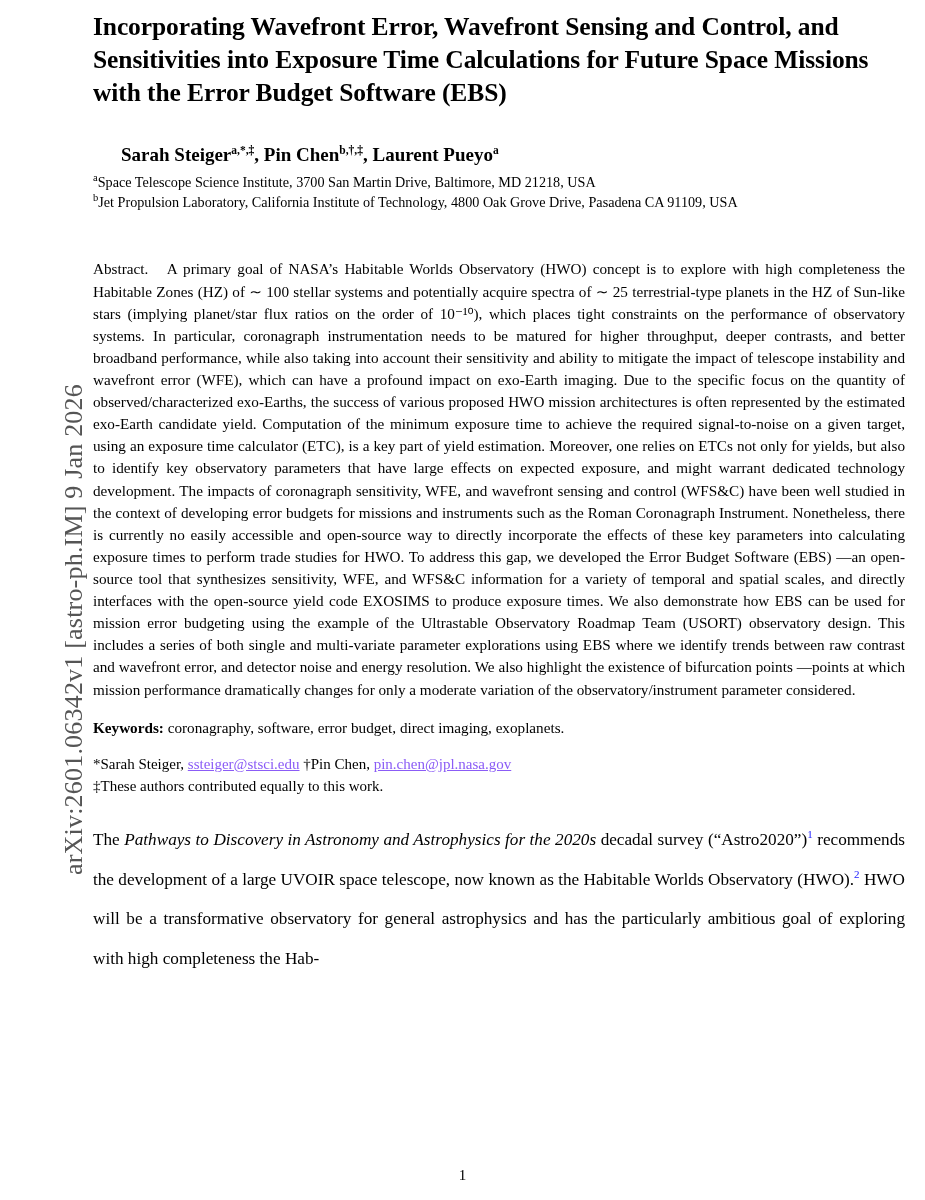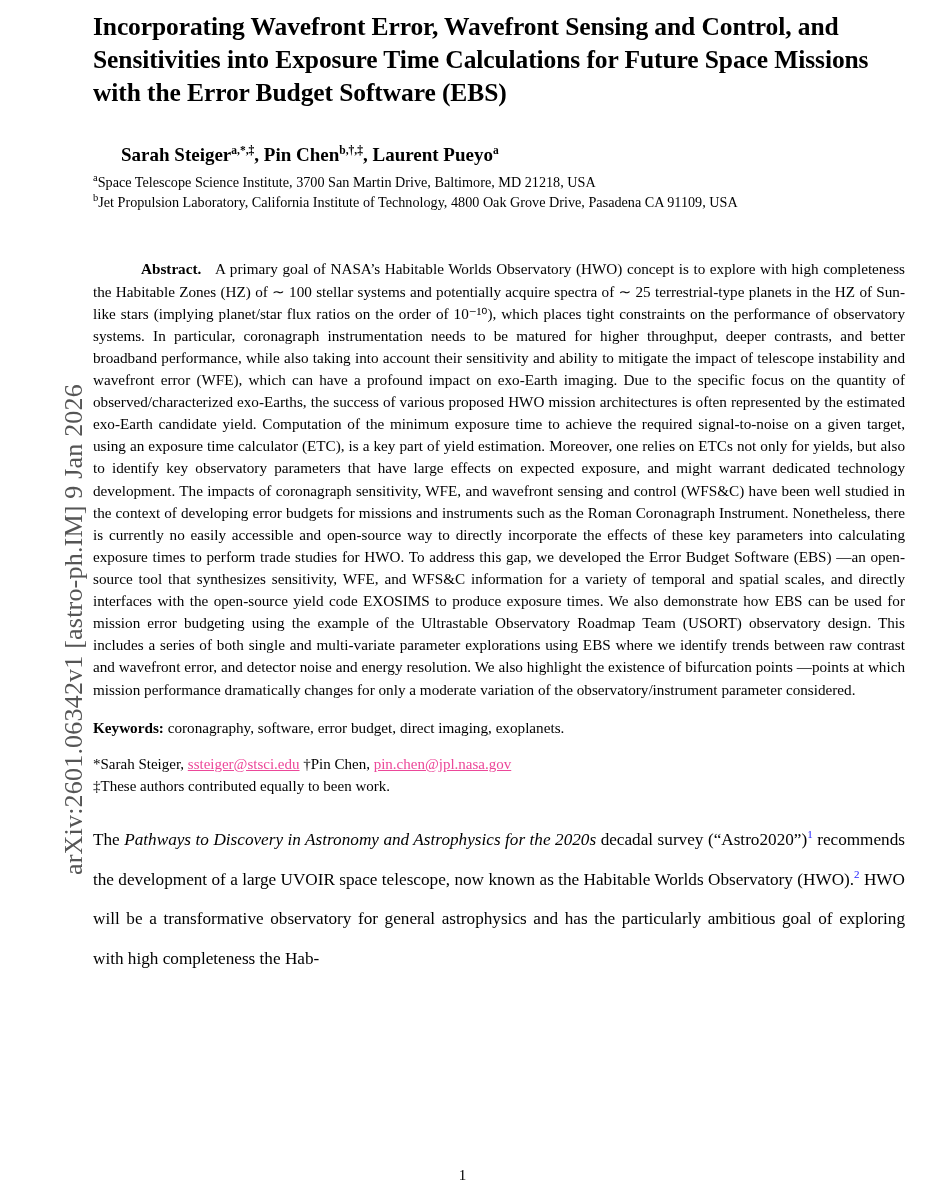--- a/index.html
+++ b/index.html
@@ -67,37 +67,37 @@
   .affil sup { font-size: 10.5px; }
 
   .abstract {
     margin-top: 46px;
     font-size: 15.2px;
     line-height: 1.455;
     text-align: justify;
     text-justify: inter-word;
     hyphens: manual;
   }
-  .abstract b { font-weight: bold; margin-left: 48px; }
+  .abstract b { font-weight: normal; }
 
   .keywords {
     margin-top: 16px;
     font-size: 15.2px;
     line-height: 1.45;
     text-align: left;
   }
   .keywords b { font-weight: bold; }
 
   .footnote-block {
     margin-top: 15px;
     font-size: 15px;
     line-height: 1.45;
   }
   .maillink {
-    color: #ec4899;
+    color: #8b5cf6;
     text-decoration: underline;
   }
   .footnote-line2 { display: block; margin-top: 1px; }
 
   .section-head {
     margin-top: 48px;
     font-size: 18.5px;
     font-weight: bold;
   }
   .section-head .num { margin-right: 10px; }
@@ -148,21 +148,21 @@
   <div class="keywords">
     <b>Keywords:</b>
     <span>coronagraphy, software, error budget, direct imaging, exoplanets.</span>
   </div>
 
   <div class="footnote-block">
     <span>*Sarah Steiger,</span>
     <a class="maillink" href="#">ssteiger@stsci.edu</a>
     <span>†Pin Chen,</span>
     <a class="maillink" href="#">pin.chen@jpl.nasa.gov</a>
-    <span class="footnote-line2">‡These authors contributed equally to been work.</span>
+    <span class="footnote-line2">‡These authors contributed equally to this work.</span>
   </div>
 
 
   <div class="body-par">
     <span>The </span><i>Pathways to Discovery in Astronomy and Astrophysics for the 2020s</i><span> decadal survey (“Astro2020”)</span><sup class="ref">1</sup><span> recommends the development of a large UVOIR space telescope, now known as the Habitable Worlds Observatory (HWO).</span><sup class="ref">2</sup><span> HWO will be a transformative observatory for general astrophysics and has the particularly ambitious goal of exploring with high completeness the Hab-</span>
   </div>
 
 </div>
 
 <div class="pagenum">1</div>

